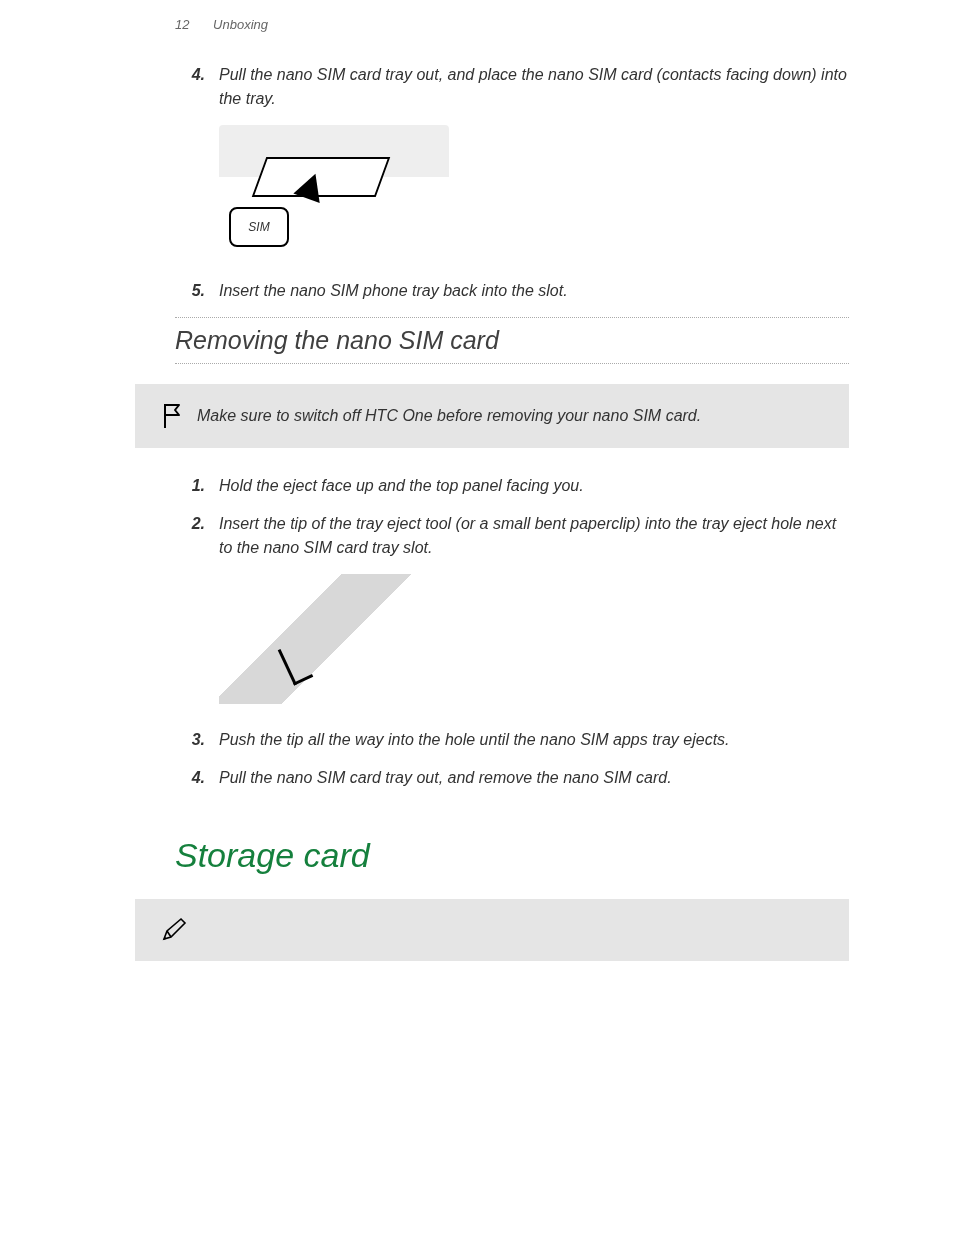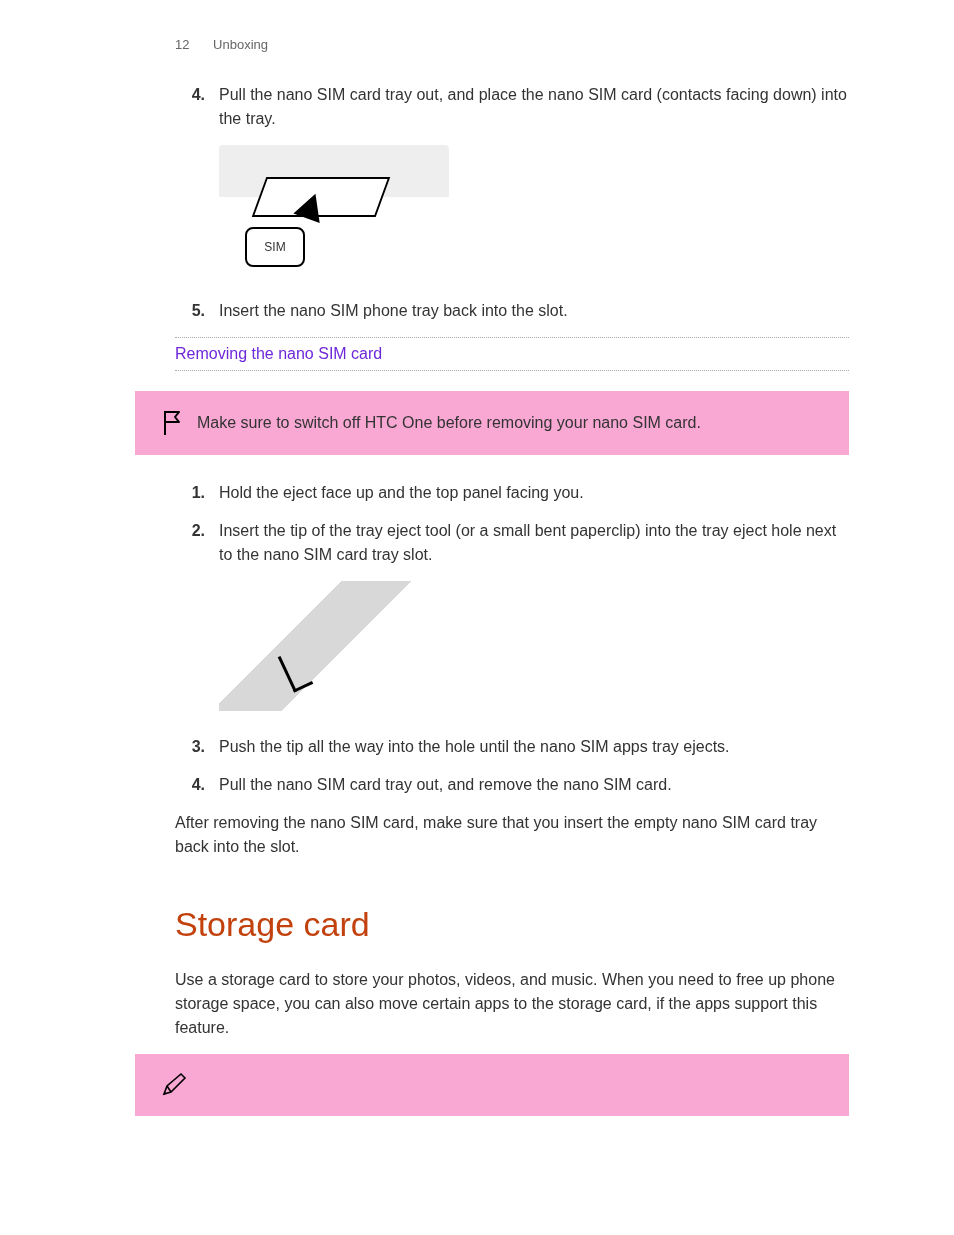--- a/index.html
+++ b/index.html
@@ -7,21 +7,22 @@
       font-family: 'Segoe UI', 'Helvetica Neue', Arial, sans-serif;
       font-size: 16px;
       line-height: 1.5;
       color: #333;
       background: #fff;
       width: 954px;
       margin: 0 auto;
       padding: 0;
     }
     .page {
-      padding: 35px 0 60px 0;
+      padding: 15px 0 60px 0;
+      font-style: italic;
     }
     .header {
       padding-left: 175px;
       font-size: 13px;
       color: #666;
       margin-bottom: 28px;
     }
     .header .pnum { display: inline-block; margin-right: 20px; }
     .content-col {
       padding-left: 175px;
@@ -42,61 +43,61 @@
       flex: 0 0 44px;
       text-align: right;
       padding-right: 14px;
       font-weight: 600;
     }
     ol.steps > li .txt { flex: 1; }
     .figure-slot {
       margin: 12px 0 24px 44px;
     }
     h3.sub {
-      color: #6d28d9;
+      color: #404040;
       font-weight: 400;
-      font-size: 16px;
+      font-size: 25px;
       padding: 4px 0;
       border-top: 1px dotted #aaa;
       border-bottom: 1px dotted #aaa;
       margin: 14px 0 20px 0;
     }
     .callout {
-      background: #f9a8d4;
+      background: #e5e5e5;
       padding: 18px 12px 18px 12px;
       display: flex;
       align-items: flex-start;
       margin-bottom: 26px;
     }
     .callout .glyph {
       flex: 0 0 50px;
       padding-left: 14px;
     }
     .callout .body { flex: 1; padding-top: 2px; }
     h2.section {
-      color: #c2410c;
+      color: #15803d;
       font-weight: 400;
       font-size: 34px;
       margin: 40px 0 18px 0;
     }
     p.para { margin-bottom: 14px; }
     svg.ic { display: block; }
     
     .sim-fig {
       width: 230px; height: 130px; position: relative;
       background: linear-gradient(180deg,#eee 0%,#eee 40%,#fff 40%);
       border-radius: 4px; overflow: hidden;
     }
     .sim-fig::before{
       content:""; position:absolute; left:40px; top:32px;
       width:120px; height:36px; border:2px solid #000; background:#fff;
       transform: skewX(-20deg);
     }
     .sim-fig .sim-card{
-      position:absolute; left:26px; bottom:8px; width:60px; height:40px;
+      position:absolute; left:10px; bottom:8px; width:60px; height:40px;
       border:2px solid #000; border-radius:8px; background:#fff;
       display:flex; align-items:center; justify-content:center; font-size:12px;
     }
     .sim-fig .arrow{
       position:absolute; left:78px; top:48px; width:0;height:0;
       border-left:14px solid transparent; border-right:14px solid transparent;
       border-bottom:26px solid #000; transform: rotate(20deg);
     }
     .eject-fig{
       width:220px; height:130px; position:relative;
@@ -174,25 +175,23 @@
       <li>
         <span class="num">3.</span>
         <span class="txt">Push the tip all the way into the hole until the nano SIM apps tray ejects.</span>
       </li>
       <li>
         <span class="num">4.</span>
         <span class="txt">Pull the nano SIM card tray out, and remove the nano SIM card.</span>
       </li>
     </ol>
 
-    <p class="para">After removing the nano SIM card, make sure that you insert the empty nano SIM card tray back into the slot.</p>
 
     <h2 class="section">Storage card</h2>
 
-    <p class="para">Use a storage card to store your photos, videos, and music. When you need to free up phone storage space, you can also move certain apps to the storage card, if the apps support this feature.</p>
   </div>
 
   <div class="callout full-col">
     <div class="glyph">
       <svg class="ic" width="26" height="26" viewBox="0 0 26 26">
         <path d="M3 22 L6 14 L20 2 L24 6 L10 20 Z" fill="none" stroke="#000" stroke-width="1.6"></path>
         <path d="M6 14 L10 20" stroke="#000" stroke-width="1.6"></path>
         <path d="M3 22 L5 21" stroke="#000" stroke-width="1.6"></path>
       </svg>
     </div>

